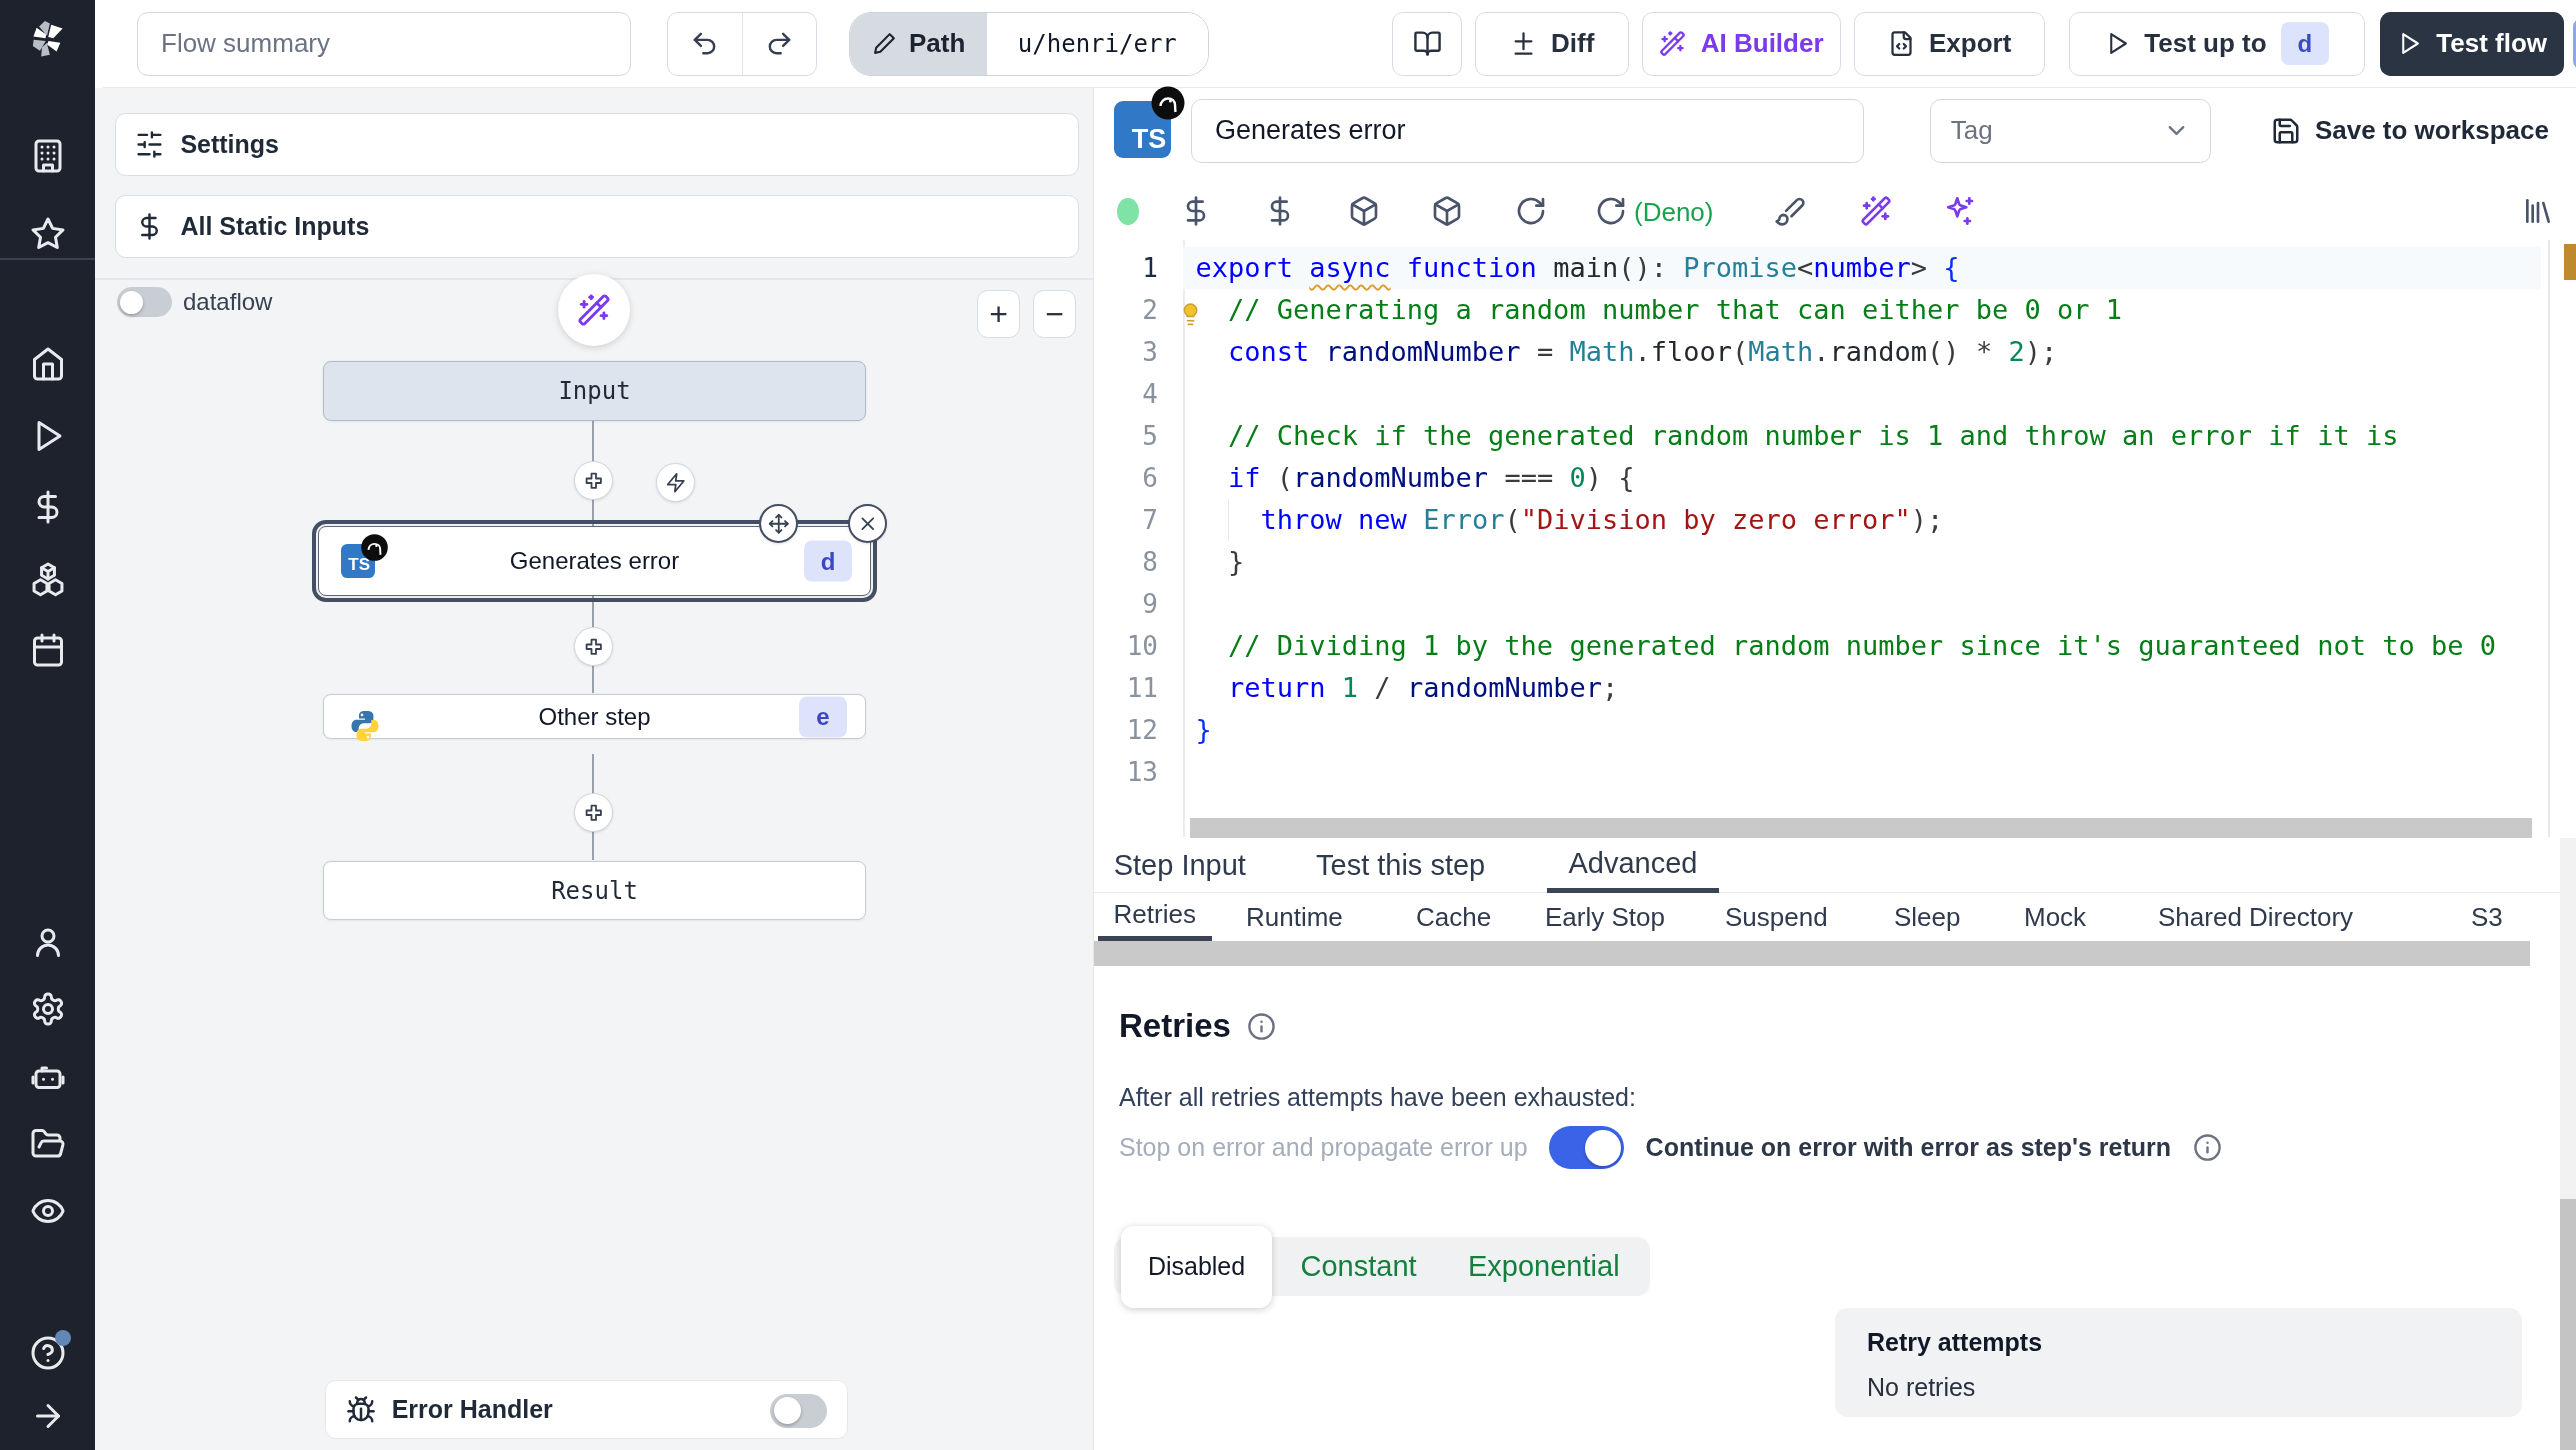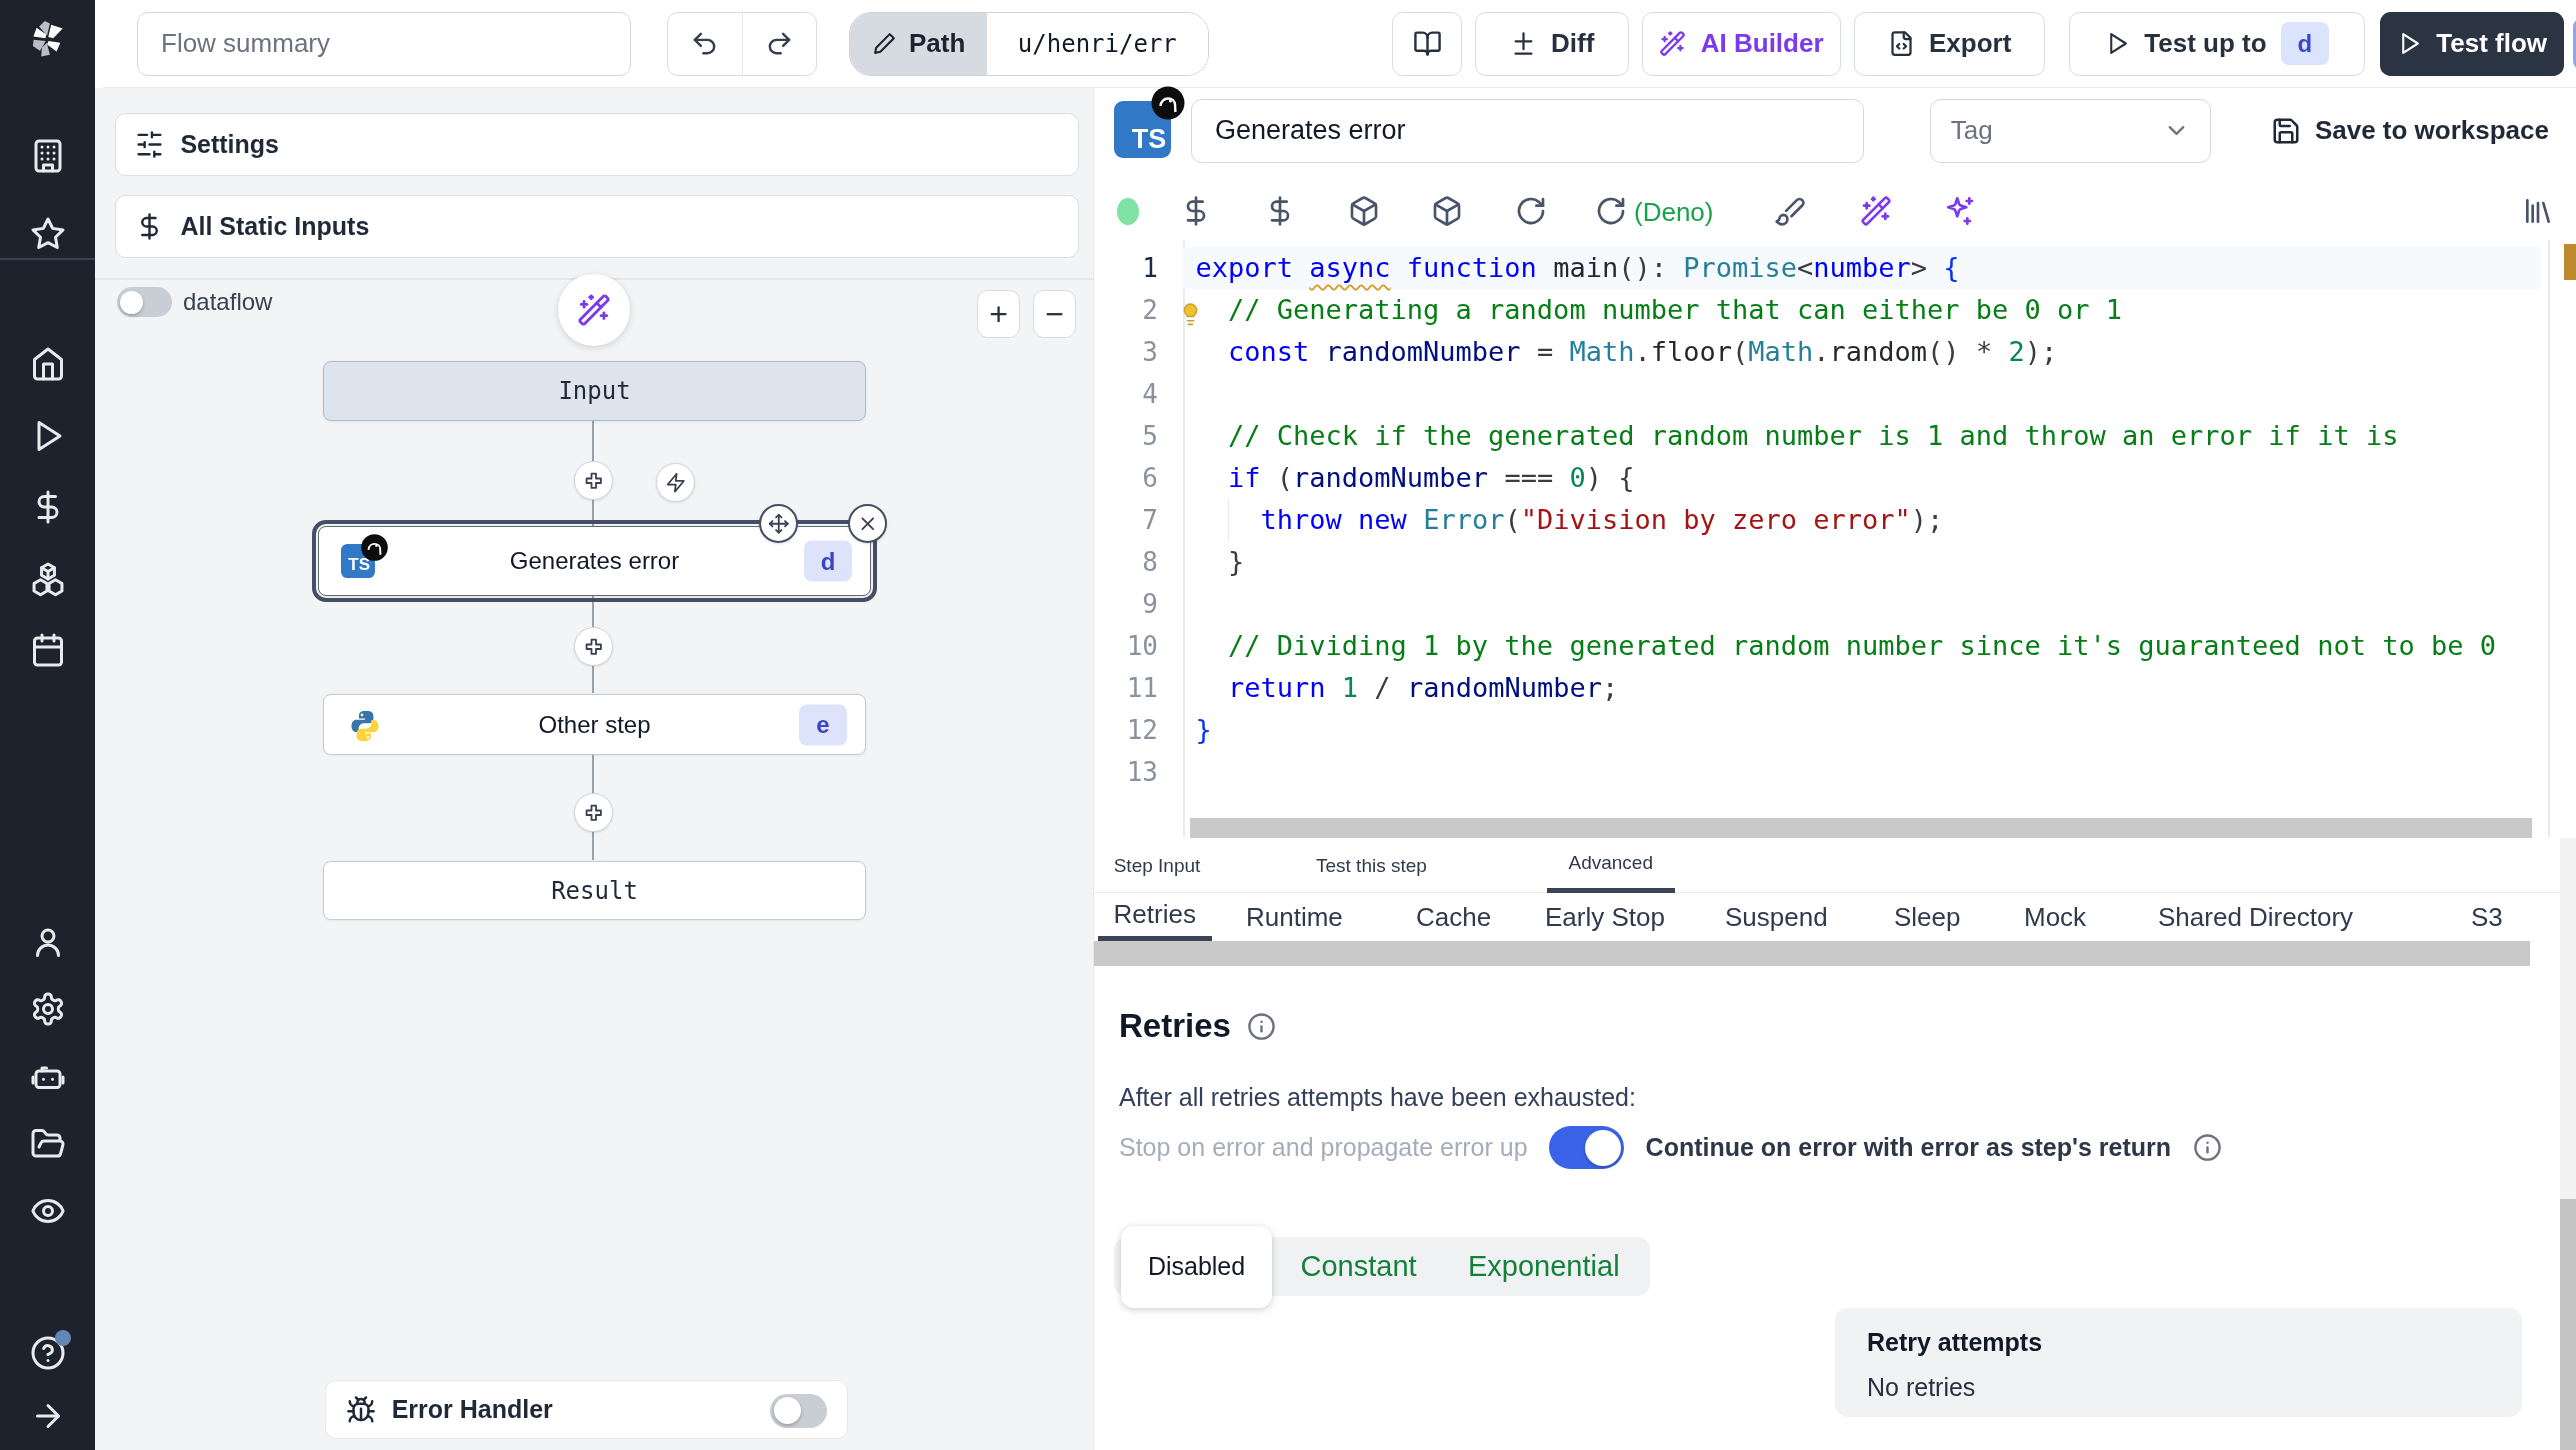--- a/index.html
+++ b/index.html
@@ -69,21 +69,21 @@
   .tk-kw { color:#0000ff; } .tk-warn { color:#0000ff; text-decoration:underline wavy #d99c2b 1.8px; text-underline-offset:7.2px; }
   .tk-fn { color:#24292f; } .tk-p { color:#3b3b3b; } .tk-type { color:#267f99; }
   .tk-cm { color:#067d17; } .tk-str { color:#a31515; } .tk-num { color:#098658; }
   .tk-vr { color:#001080; } .tk-b1 { color:#0431fa; }
   .hscroll { position:absolute; left:96px; top:730px; width:1342px; height:19.7px; background:#c9c9c9; }
   .ruler-line { position:absolute; left:1454px; top:152px; width:1.8px; height:597px; background:#e8e8e8; }
   .ruler-mark { position:absolute; left:1470px; top:156px; width:12.5px; height:36px; background:#bf8a2e; }
 
   
   .tabbar { position:absolute; left:0; top:750px; width:1483px; height:55px; border-bottom:1.8px solid #e8eaee; background:#fff; }
-  .tab { position:absolute; top:0; height:55px; display:flex; align-items:center; font-size:19px; color:#2f3a4d; cursor:pointer; }
+  .tab { position:absolute; top:0; height:55px; display:flex; align-items:center; font-size:29px; color:#2f3a4d; cursor:pointer; }
   .tab.active { border-bottom:5.4px solid #3b4454; font-weight:500; padding:0 21.5px; }
   .subtabbar { position:absolute; left:0; top:805px; width:1483px; height:48px; background:#fff; }
   .subtab { position:absolute; top:0; height:48px; display:flex; align-items:center; font-size:26px; color:#2f3a4d; cursor:pointer; }
   .subtab.active { border-bottom:5.4px solid #3b4454; font-weight:500; padding:0 16px; }
   .subtab-scroll { position:absolute; left:0; top:853px; width:1436px; height:25px; background:#c9c9c9; }
   .vscroll-track { position:absolute; right:0; top:750px; width:16px; bottom:0; background:#f2f2f2; }
   .vscroll-thumb { position:absolute; right:0; top:361px; width:16px; height:252px; background:#c4c4c4; }
 
   
   .r-title { position:absolute; left:25px; top:919px; display:flex; align-items:center; gap:16px; font-size:33px; font-weight:700; color:#111827; }
@@ -366,21 +366,21 @@
           <path d="M18 6 6 18M6 6l12 12"></path>
         </svg>
       </div>
 
     <div class="circle-btn" style="left:479px;top:539px;">
         <svg class="ic" viewBox="0 0 24 24" width="21.5" height="21.5">
           <path d="M9.5 4h5v5.5H20v5h-5.5V20h-5v-5.5H4v-5h5.5Z"></path>
         </svg>
       </div>
 
-    <div class="node" style="left:228px;top:606px;width:543px;height:61px;">
+    <div class="node" style="left:228px;top:606px;width:543px;height:45px;">
       <svg class="abs" style="left:23px;top:12.5px;" width="36" height="36" viewBox="0 0 24 24">
         <path fill="#3776ab" d="M11.9 2C9.6 2 8 3 8 4.8V7h4v.8H6.2C4.4 7.8 3 9.4 3 12c0 2.4 1.2 4 3 4h1.8v-2.4c0-1.9 1.6-3.4 3.5-3.4h3.4c1.6 0 2.9-1.3 2.9-2.9V4.8C17.6 3 15.7 2 13.4 2z"></path>
         <circle cx="10" cy="4.6" r=".9" fill="#fff"></circle>
         <path fill="#ffd43b" d="M12.1 22c2.3 0 3.9-1 3.9-2.8V17h-4v-.8h5.8c1.8 0 3.2-1.6 3.2-4.2 0-2.4-1.2-4-3-4h-1.8v2.4c0 1.9-1.6 3.4-3.5 3.4h-3.4c-1.6 0-2.9 1.3-2.9 2.9v2.5C6.4 21 8.3 22 10.6 22z"></path>
         <circle cx="14" cy="19.4" r=".9" fill="#fff"></circle>
       </svg>
       <span class="nlabel">Other step</span>
       <span class="nbadge">e</span>
     </div>
 

